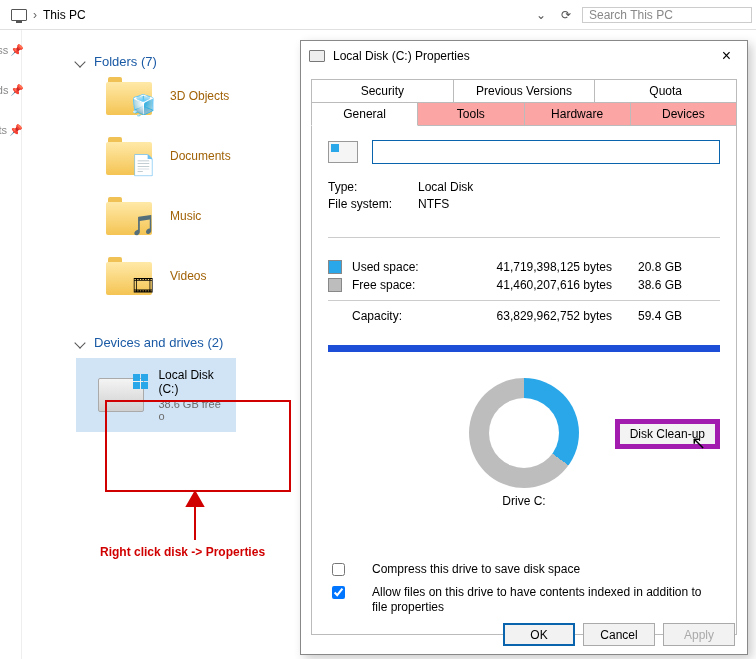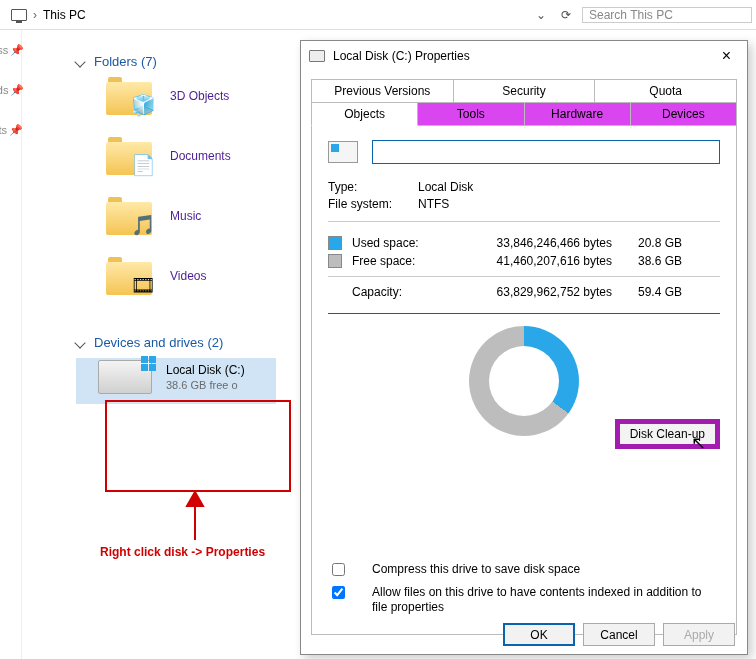--- a/index.html
+++ b/index.html
@@ -23,24 +23,24 @@
 
 .explorer { position: absolute; left: 26px; top: 30px; right: 0; bottom: 0; padding: 20px 0 0 50px; }
 .section-head { color: #1a5aa5; font-size: 13px; padding: 4px 0 8px 0; display: flex; align-items: center; gap: 6px; cursor: pointer; }
 .chev { display: inline-block; width: 8px; height: 8px; border-left: 1px solid #555; border-bottom: 1px solid #555; transform: rotate(-45deg); margin-right: 4px; }
 .folder-grid { display: flex; flex-direction: column; gap: 22px; padding-left: 30px; padding-bottom: 26px; }
 .folder-item { display: flex; align-items: center; gap: 18px; }
 .foldericon { width: 46px; height: 38px; position: relative; }
 .ftab { position: absolute; top: 0; left: 2px; width: 14px; height: 6px; background: #f0c255; border-radius: 2px 2px 0 0; }
 .fbody { position: absolute; top: 5px; left: 0; right: 0; bottom: 0; background: linear-gradient(#ffe9a8,#f4c453); border-radius: 2px; }
 .foverlay { position: absolute; right: -4px; bottom: -2px; font-size: 20px; }
-.folder-label { font-size: 12px; color: #4c1d95; }
+.folder-label { font-size: 12px; color: #a16207; }
 
 .devices { margin-top: 10px; }
-.drive-row { position: relative; display: flex; align-items: center; gap: 14px; padding: 2px 10px 10px 22px; width: 200px; }
+.drive-row { position: relative; display: flex; align-items: center; gap: 14px; padding: 10px 10px 10px 22px; width: 160px; }
 .drive-row.sel { background: #d0e4f5; }
 .drive-icon { width: 54px; height: 34px; position: relative; }
 .drive-icon .body { position: absolute; inset: 0; background: linear-gradient(#f4f4f4,#d0d0d0); border: 1px solid #aaa; border-radius: 2px; }
 .drive-icon .winlogo { position: absolute; top: -4px; right: -4px; display: grid; grid-template-columns: 7px 7px; grid-template-rows: 7px 7px; gap: 1px; }
 .drive-icon .winlogo span { background: #2aa7e8; }
 .drive-text .t1 { font-size: 12px; color: #000; }
 .drive-text .t2 { font-size: 11px; color: #6b6b6b; margin-top: 2px; }
 
 
 .anno-box-drive { position: absolute; left: 105px; top: 400px; width: 186px; height: 92px; border: 2px solid #d10000; pointer-events: none; }
@@ -52,37 +52,37 @@
 
 
 .dialog { position: absolute; left: 300px; top: 40px; width: 448px; height: 615px; background: #fff; border: 1px solid #888; box-shadow: 4px 4px 10px rgba(0,0,0,0.2); }
 .titlebar { height: 30px; display: flex; align-items: center; padding: 0 8px; gap: 8px; }
 .titlebar .drv { width: 16px; height: 12px; border: 1px solid #777; background: #eee; border-radius: 1px; }
 .titlebar .ttl { font-size: 12px; }
 .titlebar .close { margin-left: auto; font-size: 16px; padding: 0 8px; cursor: pointer; font-family: Arial; }
 
 .tabs-wrap { padding: 8px 10px 0 10px; }
 .tabrow { display: flex; }
-.tab { flex: 1; text-align: center; font-size: 12px; padding: 4px 0; border: 1px solid #bbb; background: #d946ef; cursor: pointer; margin-left: -1px; }
+.tab { flex: 1; text-align: center; font-size: 12px; padding: 4px 0; border: 1px solid #bbb; background: #fca5a5; cursor: pointer; margin-left: -1px; }
 .tab:first-child { margin-left: 0; }
 .tabrow2 .tab { border-top: none; }
 .tab.active { background: #fff; border-bottom: 1px solid #fff; position: relative; z-index: 2; }
 .tab.in { background: #fff; }
 .tabpanel { border: 1px solid #bbb; margin-top: -1px; height: 510px; padding: 14px 16px; position: relative; }
 
 .namefield { display: flex; align-items: center; gap: 14px; margin-bottom: 16px; }
 .namefield .drv2 { width: 30px; height: 22px; border: 1px solid #999; background: #f5f5f5; position: relative; }
 .namefield .drv2::before { content:""; position:absolute; top:2px; left:2px; width:8px; height:8px; background:#2aa7e8; }
 .namefield input { flex: 1; height: 24px; border: 1px solid #0a64ad; padding: 0 6px; font-size: 12px; }
 
 .kv { display: flex; font-size: 12px; margin: 3px 0; }
 .kv .k { width: 90px; }
 .kv .v { flex: 1; }
 
-.usage { border-top: 1px solid #ccc; border-bottom: 1px solid #1d4ed8; margin: 10px 0; padding: 10px 0; }
+.usage { border-top: 1px solid #ccc; border-bottom: 7px solid #1d4ed8; margin: 26px 0; padding: 18px 0; }
 .urow { display: flex; align-items: center; font-size: 12px; margin: 4px 0; }
 .urow .sw { width: 14px; height: 14px; margin-right: 10px; border: 1px solid #888; }
 .sw.used { background: #2aa7e8; }
 .sw.free { background: #bdbdbd; }
 .urow .lbl { width: 90px; }
 .urow .bytes { width: 170px; text-align: right; }
 .urow .gb { width: 70px; text-align: right; }
 .urow.cap { border-top: 1px solid #ccc; margin-top: 8px; padding-top: 8px; }
 .urow.cap .sw { visibility: hidden; }
 
@@ -207,26 +207,26 @@
 
 <div class="dialog">
   <div class="titlebar">
     <span class="drv"></span>
     <span class="ttl">Local Disk (C:) Properties</span>
     <span class="close">×</span>
   </div>
 
   <div class="tabs-wrap">
     <div class="tabrow">
+      <div class="tab in">Security</div>
       <div class="tab in">Previous Versions</div>
-      <div class="tab in">Security</div>
       <div class="tab in">Quota</div>
     </div>
     <div class="tabrow tabrow2">
-      <div class="tab active">Objects</div>
+      <div class="tab active">General</div>
       <div class="tab">Tools</div>
       <div class="tab">Hardware</div>
       <div class="tab">Devices</div>
     </div>
 
     <div class="tabpanel">
       <div class="namefield">
         <div class="drv2"></div>
         <input type="text" value="" style="">
       </div>
@@ -237,40 +237,41 @@
         </div>
       <div class="kv">
           <span class="k">File system:</span>
           <span class="v">NTFS</span>
         </div>
 
       <div class="usage">
         <div class="urow">
           <span class="sw used"></span>
           <span class="lbl">Used space:</span>
-          <span class="bytes">33,846,246,466 bytes</span>
+          <span class="bytes">41,719,398,125 bytes</span>
           <span class="gb">20.8 GB</span>
         </div>
         <div class="urow">
           <span class="sw free"></span>
           <span class="lbl">Free space:</span>
           <span class="bytes">41,460,207,616 bytes</span>
           <span class="gb">38.6 GB</span>
         </div>
         <div class="urow cap">
           <span class="sw"></span>
           <span class="lbl">Capacity:</span>
           <span class="bytes">63,829,962,752 bytes</span>
           <span class="gb">59.4 GB</span>
         </div>
       </div>
 
       <div class="pie-wrap">
         <div class="pie"></div>
       </div>
+      <div class="drive-label">Drive C:</div>
 
       <button class="cleanup-btn">Disk Clean-up</button>
       <div class="cursor">↖</div>
 
       <div class="checks">
         <label class="chk">
           <input type="checkbox" style="">
           <span>Compress this drive to save disk space</span>
         </label>
         <label class="chk">

